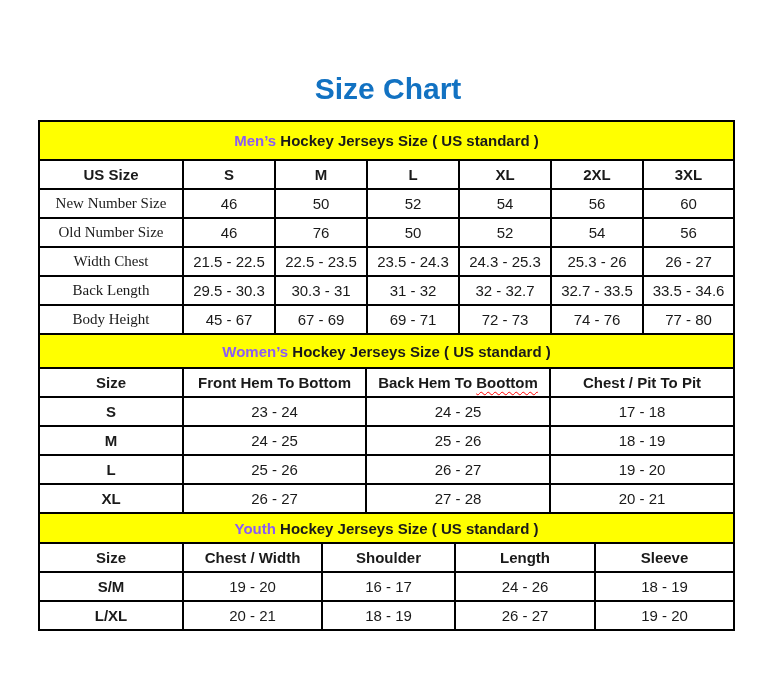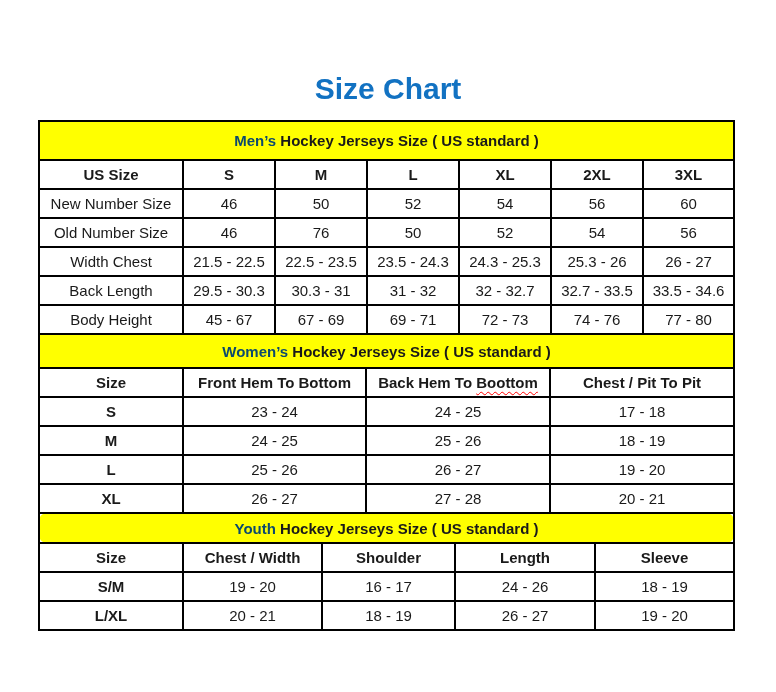--- a/index.html
+++ b/index.html
@@ -51,25 +51,25 @@
     white-space: nowrap;
   }
   .section-header-cell {
     background: #FFFF00;
     font-weight: bold;
     font-size: 17px;
     color: #000000;
   }
   .section-men  .section-header-cell { height: 37px; }
   .section-women .section-header-cell { height: 32px; }
-  .section-youth .section-header-cell { height: 28px; border-radius: 8px; }
-  .accent-red { color: #0c4a6e; text-align: right; }
+  .section-youth .section-header-cell { height: 28px; }
+  .accent-red { color: #8b5cf6; text-align: right; }
   .col-header { font-weight: bold; color: #000000; }
   .row-label  { font-weight: bold; color: #000000; }
-  .row-label-normal { font-weight: normal; color: #1a1a1a; }
+  .row-label-normal { font-weight: normal; color: #1a1a1a; font-family: Liberation Serif, serif; }
   .squiggle {
     text-decoration: underline wavy #FF0000 1px;
     text-decoration-skip-ink: none;
     text-underline-offset: 3px;
   }
 </style>
 </head>
 <body>
 
 <div class="page">

